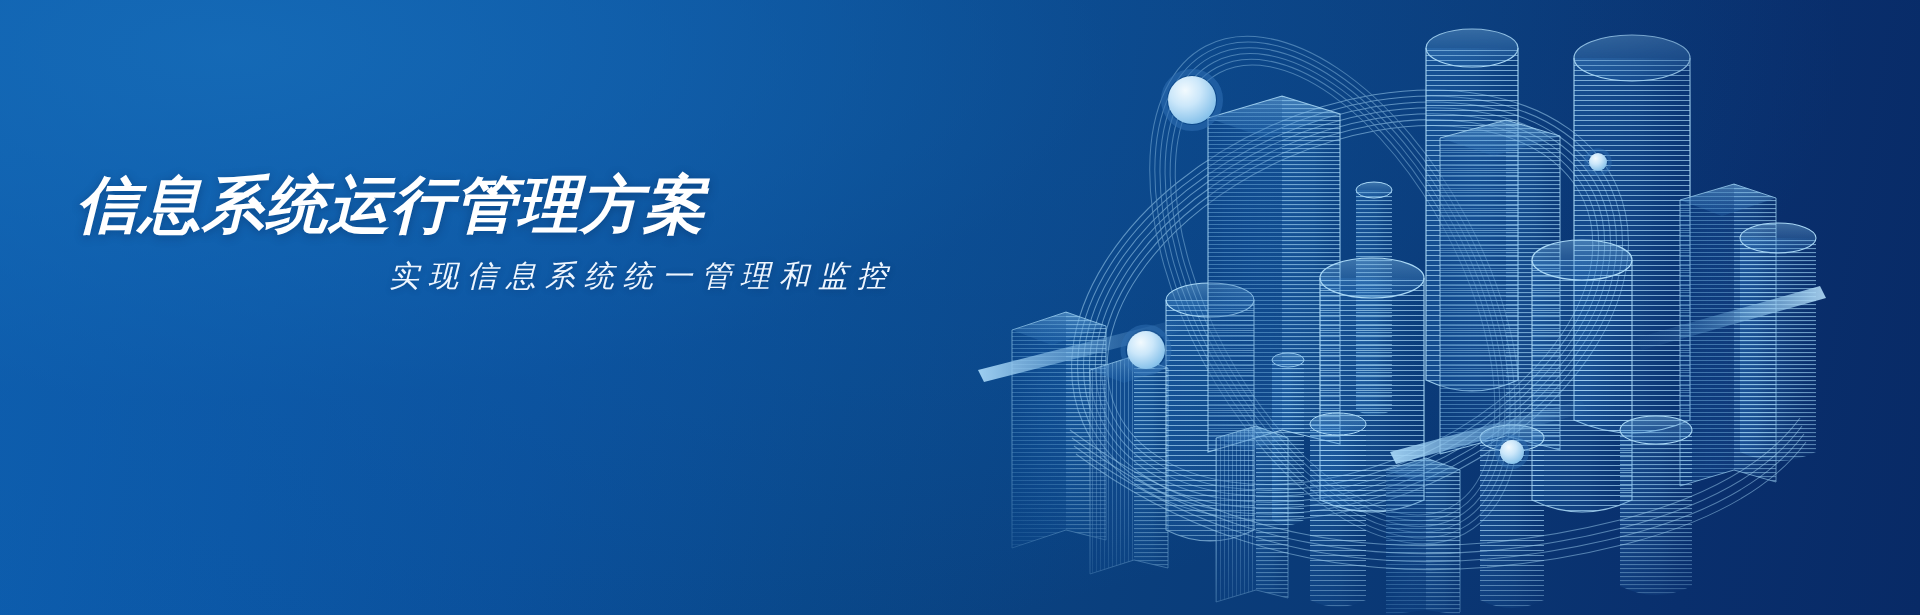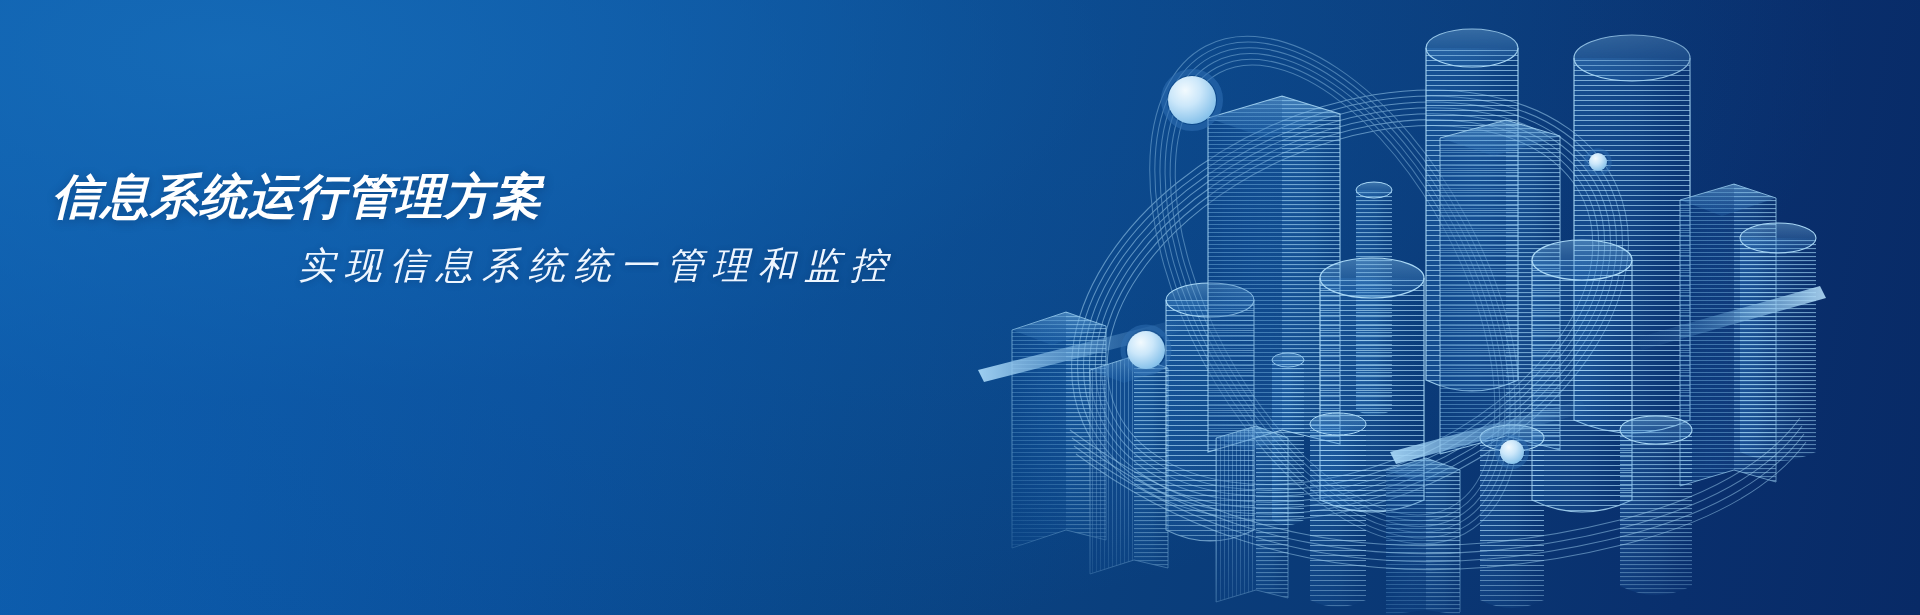--- a/index.html
+++ b/index.html
@@ -36,35 +36,35 @@
 
   
   .text-block{
     position:absolute;
     left:0;
     top:172px;
     width:980px;
   }
   .title{
     margin:0;
-    padding-left:52px;
-    font-size:48px;
+    padding-left:76px;
+    font-size:62px;
     line-height:1.06;
     font-weight:700;
     font-style:italic;
     color:#ffffff;
     letter-spacing:1px;
     white-space:nowrap;
     text-shadow:0 2px 10px rgba(4,30,70,0.35);
   }
   .subtitle{
     margin:18px 0 0 0;
     padding-right:84px;
     text-align:right;
-    font-size:37px;
+    font-size:30px;
     font-style:italic;
     font-weight:400;
     color:#eef6ff;
     letter-spacing:9px;
     white-space:nowrap;
     text-shadow:0 1px 6px rgba(4,30,70,0.30);
   }
 </style>
 </head>
 <body>

